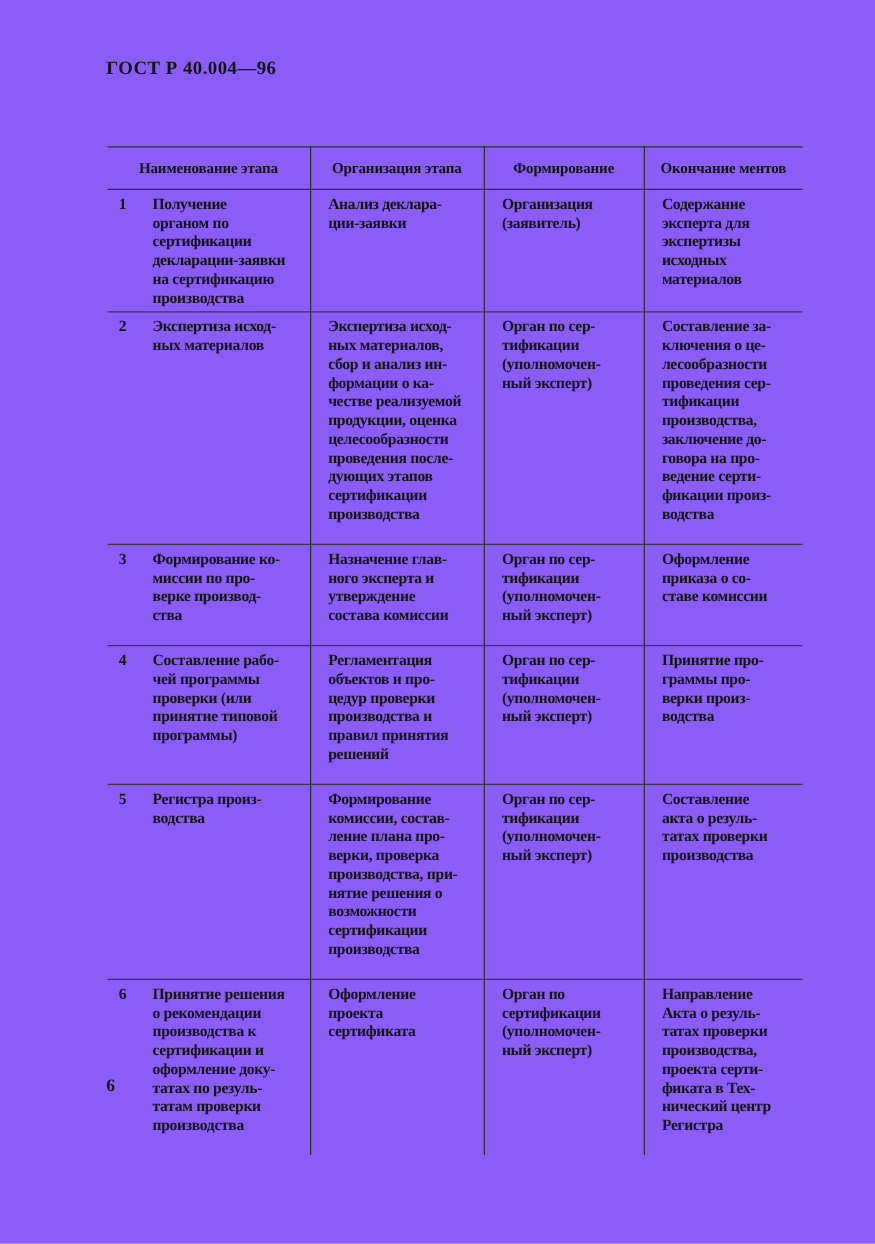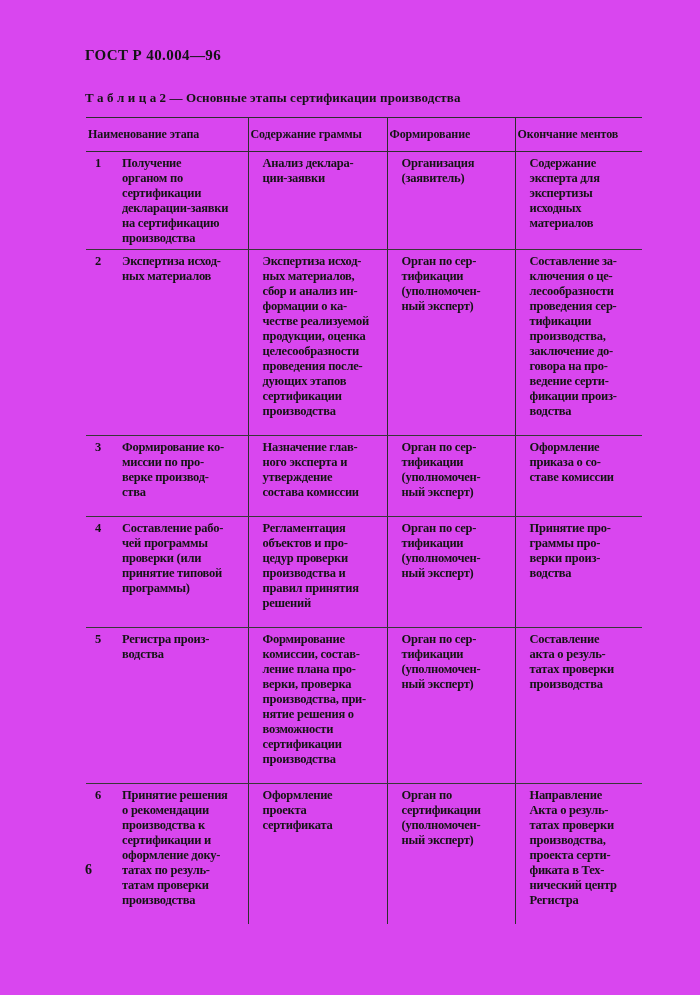--- a/index.html
+++ b/index.html
@@ -4,21 +4,21 @@
 <style>
   html, body {
     margin: 0;
     padding: 0;
     background: #e9e9e9;
   }
   .page {
     position: relative;
     width: 700px;
     height: 995px;
-    background: #d946ef;
+    background: #8b5cf6;
     font-family: "Liberation Serif", "DejaVu Serif", serif;
     color: #141414;
     overflow: hidden;
   }
   .gost-header {
     position: absolute;
     left: 85px;
     top: 47px;
     font-size: 15px;
     font-weight: 700;
@@ -39,21 +39,21 @@
     top: 117px;
     width: 556px;
     border-collapse: collapse;
     table-layout: fixed;
   }
   .cert-table th {
     border-top: 1px solid #2e2e2e;
     border-bottom: 1px solid #2e2e2e;
     font-size: 12px;
     font-weight: 700;
-    text-align: left;
+    text-align: center;
     vertical-align: middle;
     padding: 2px 2px;
     height: 29px;
     letter-spacing: -0.1px;
   }
   .cert-table th:nth-child(1),
   .cert-table th:nth-child(2),
   .cert-table th:nth-child(3),
   .cert-table td:nth-child(1),
   .cert-table td:nth-child(2),
@@ -103,33 +103,32 @@
     font-weight: 700;
   }
 </style>
 </head>
 <body>
 
 <div class="page">
 
   <div class="gost-header">ГОСТ Р 40.004—96</div>
 
-  <div class="table-caption">Т а б л и ц а  2 — Основные этапы сертификации производства</div>
 
   <table class="cert-table">
     <colgroup>
       <col style="width:162px">
       <col style="width:139px">
       <col style="width:128px">
       <col style="width:127px">
     </colgroup>
     <thead>
       <tr>
         <th>Наименование этапа</th>
-        <th>Содержание граммы</th>
+        <th>Организация этапа</th>
         <th>Формирование</th>
         <th>Окончание ментов</th>
       </tr>
     </thead>
     <tbody>
       <tr class="r1">
         <td class="name-cell">
           <div class="name-wrap">
             <span class="row-num">1</span>
             <span class="cell-text">Получение

